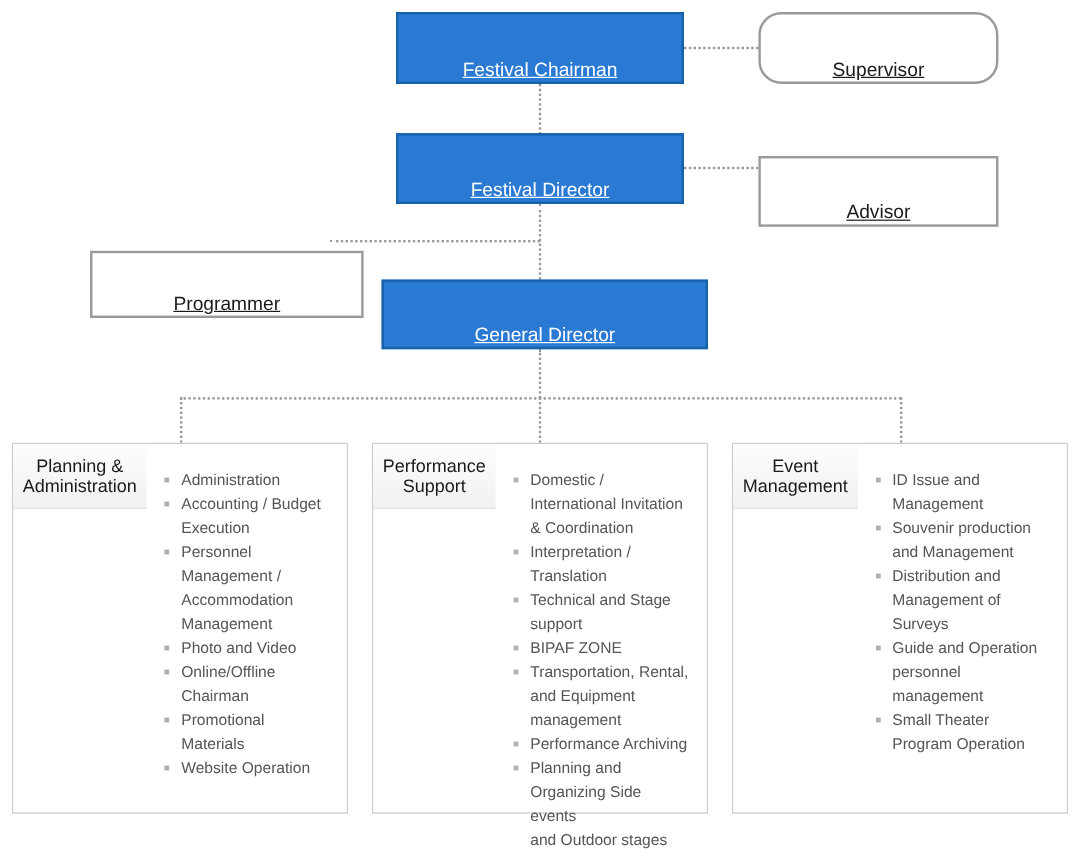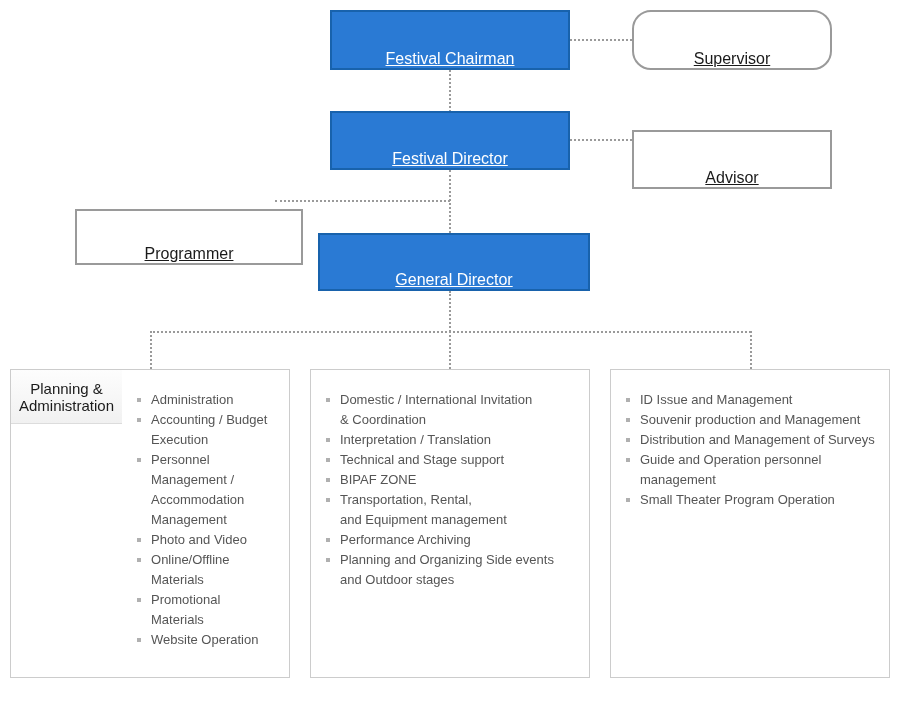--- a/index.html
+++ b/index.html
@@ -158,45 +158,47 @@
 
   <div class="dept" style="left:10px; top:369px; width:280px; height:309px;">
     <div class="dept-header">Planning &amp; Administration</div>
     <div class="dept-body">
       <ul class="dept-list">
         <li>Administration</li>
         <li>Accounting / Budget Execution</li>
         <li>Personnel Management /
 Accommodation Management</li>
         <li>Photo and Video</li>
-        <li>Online/Offline Materials</li>
+        <li>Online/Offline Chairman</li>
         <li>Promotional Materials</li>
         <li>Website Operation</li>
       </ul>
     </div>
   </div>
 
   <div class="dept" style="left:310px; top:369px; width:280px; height:309px;">
+    <div class="dept-header">Performance Support</div>
     <div class="dept-body">
       <ul class="dept-list">
         <li>Domestic / International Invitation
 &amp; Coordination</li>
         <li>Interpretation / Translation</li>
         <li>Technical and Stage support</li>
         <li>BIPAF ZONE</li>
         <li>Transportation, Rental,
 and Equipment management</li>
         <li>Performance Archiving</li>
         <li>Planning and Organizing Side events
 and Outdoor stages</li>
       </ul>
     </div>
   </div>
 
   <div class="dept" style="left:610px; top:369px; width:280px; height:309px;">
+    <div class="dept-header">Event Management</div>
     <div class="dept-body">
       <ul class="dept-list">
         <li>ID Issue and Management</li>
         <li>Souvenir production and Management</li>
         <li>Distribution and Management of Surveys</li>
         <li>Guide and Operation personnel
 management</li>
         <li>Small Theater Program Operation</li>
       </ul>
     </div>

